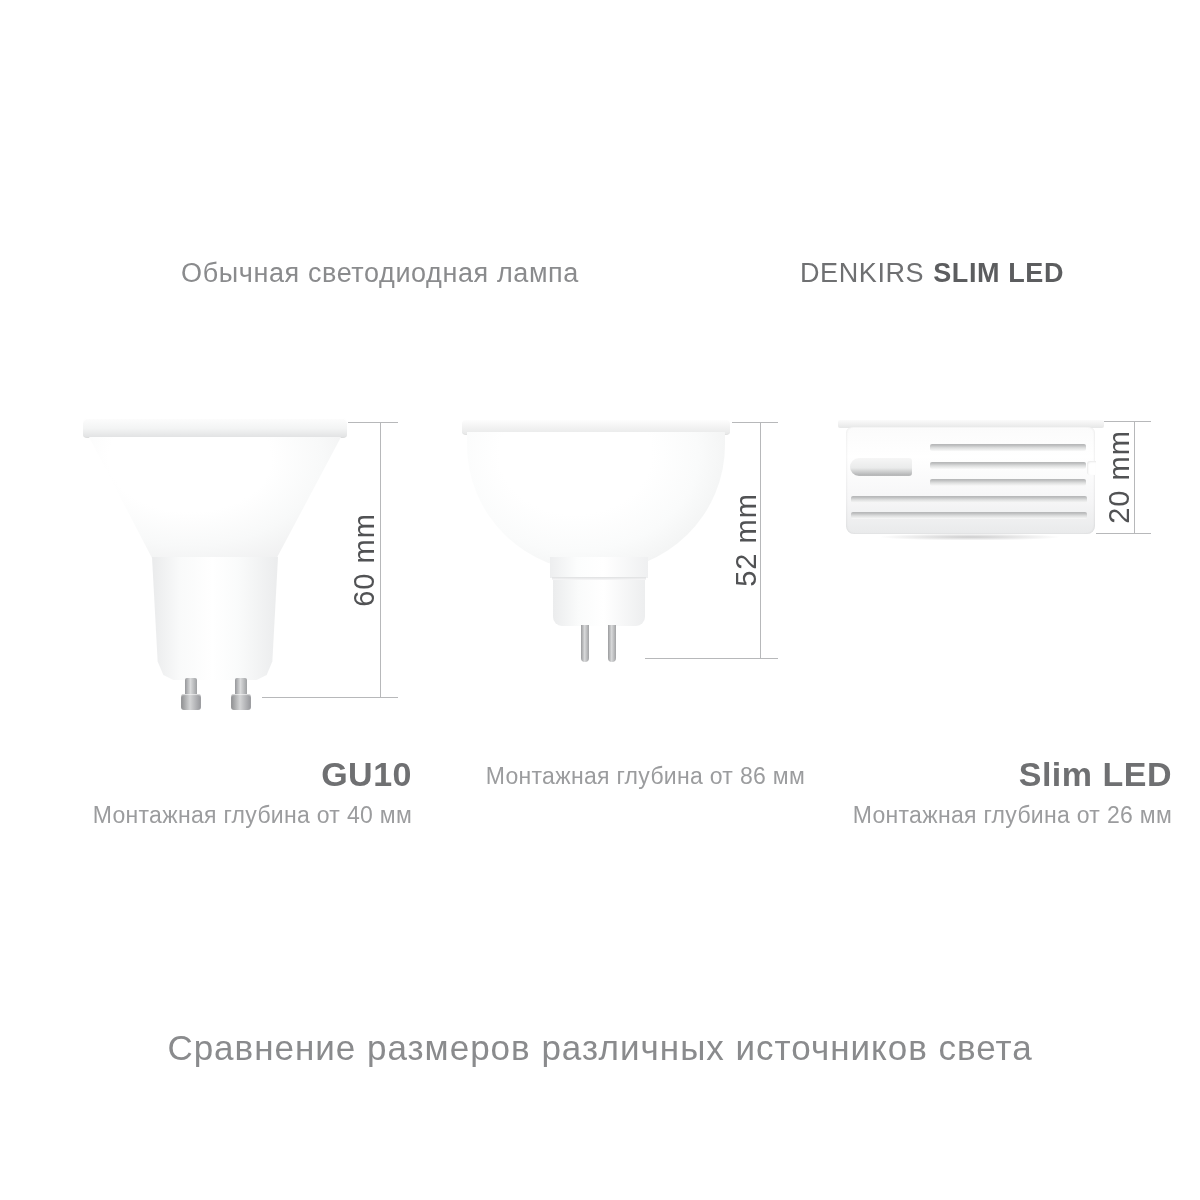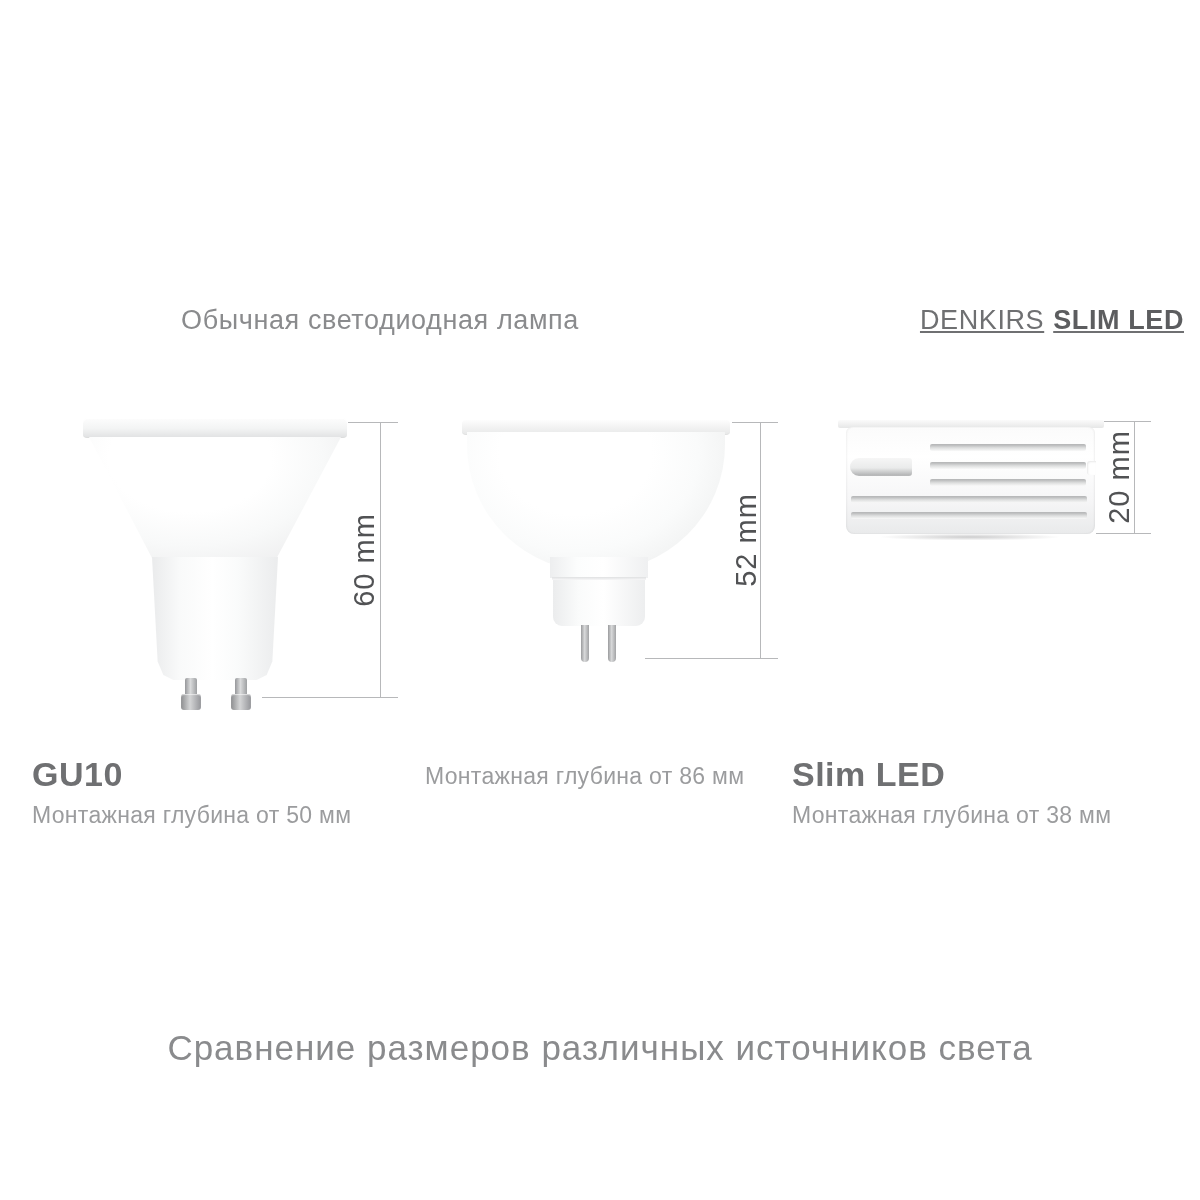--- a/index.html
+++ b/index.html
@@ -1,23 +1,23 @@
 <!DOCTYPE html>
 <html style="--text-dark: #515254; --text-medium: #6f7072; --text-light: #8a8b8d; --text-lighter: #9b9c9e; --brand-bold: #5c5d5f; --dim-line: #b7b8ba;"><head>
 <meta charset="utf-8">
 <style>
   html,body{margin:0;padding:0;background:#fff;}
   .stage{
     position:relative;width:1200px;height:1200px;background:#fff;overflow:hidden;
     font-family:"Liberation Sans","DejaVu Sans",sans-serif;
   }
   
-  .hdr{position:absolute;top:258px;font-size:27px;letter-spacing:.6px;white-space:nowrap;margin-top:47px;}
+  .hdr{position:absolute;top:258px;font-size:27px;letter-spacing:.6px;white-space:nowrap;}
   .hdr-left{left:100px;width:560px;text-align:center;color:var(--text-light,#8a8b8d);}
-  .hdr-right{left:844px;width:340px;text-align:right;color:var(--text-medium,#6f7072);text-decoration:underline;}
+  .hdr-right{left:800px;width:340px;text-align:left;color:var(--text-medium,#6f7072);}
   .hdr-right .brand{font-weight:400;}
   .hdr-right .brand-bold{font-weight:700;color:var(--brand-bold,#5c5d5f);margin-left:9px;}
 
   
   .dim-v{position:absolute;width:1px;background:var(--dim-line,#b7b8ba);}
   .dim-h{position:absolute;height:1px;background:var(--dim-line,#b7b8ba);}
   .dim-label{
     position:absolute;width:140px;height:32px;line-height:32px;text-align:center;
     transform:rotate(-90deg);font-size:29px;letter-spacing:1px;
     color:var(--text-dark,#515254);white-space:nowrap;
@@ -73,21 +73,21 @@
   .groove-l{left:5px;width:236px;}
   .groove-l1{top:69px;} .groove-l2{top:85px;}
   .slim-slot{position:absolute;left:4px;top:31px;width:62px;height:18px;border-radius:9px 3px 3px 9px;
     background:linear-gradient(180deg,#f6f6f6 0%,#eaebeb 55%,#b8b9ba 92%);}
   .slim-notch{position:absolute;right:-1px;top:34px;width:9px;height:14px;border-radius:3px 0 0 3px;
     background:#fff;box-shadow:inset 1px 1px 2px rgba(0,0,0,.09);}
   .slim-shadow{position:absolute;left:6px;top:114px;width:252px;height:10px;
     background:radial-gradient(ellipse 50% 48% at 50% 30%,rgba(110,110,112,.35),rgba(110,110,112,0) 72%);}
 
   
-  .plabel{position:absolute;top:755px;width:380px;text-align:left;}
+  .plabel{position:absolute;top:755px;width:380px;text-align:right;}
   .plabel-1{left:32px;} .plabel-2{left:425px;} .plabel-3{left:792px;}
   .pname{font-size:34px;font-weight:700;letter-spacing:.5px;color:var(--text-medium,#707173);}
   .pdesc{margin-top:8px;font-size:23px;color:var(--text-lighter,#9b9c9e);letter-spacing:.3px;}
 
   
   .caption{position:absolute;top:1028px;left:0;width:1200px;text-align:center;
     font-size:35px;letter-spacing:1px;color:var(--text-light,#868789);}
 </style>
 </head>
 <body>
@@ -149,25 +149,25 @@
 
   <div>
     <div class="dim-h" style="left:1104px;top:421px;width:47px;"></div>
     <div class="dim-h" style="left:1096px;top:533px;width:55px;"></div>
     <div class="dim-v" style="left:1134px;top:421px;height:112px;"></div>
     <div class="dim-label" style="left:1049px;top:461px;">20 mm</div>
   </div>
 
   <div class="plabel plabel-1">
     <div class="pname">GU10</div>
-    <div class="pdesc">Монтажная глубина от 50 мм</div>
+    <div class="pdesc">Монтажная глубина от 40 мм</div>
   </div>
   <div class="plabel plabel-2">
     <div class="pdesc">Монтажная глубина от 86 мм</div>
   </div>
   <div class="plabel plabel-3">
     <div class="pname">Slim LED</div>
-    <div class="pdesc">Монтажная глубина от 38 мм</div>
+    <div class="pdesc">Монтажная глубина от 26 мм</div>
   </div>
 
   <div class="caption">Сравнение размеров различных источников света</div>
 
 </div>
 
 </body></html>

